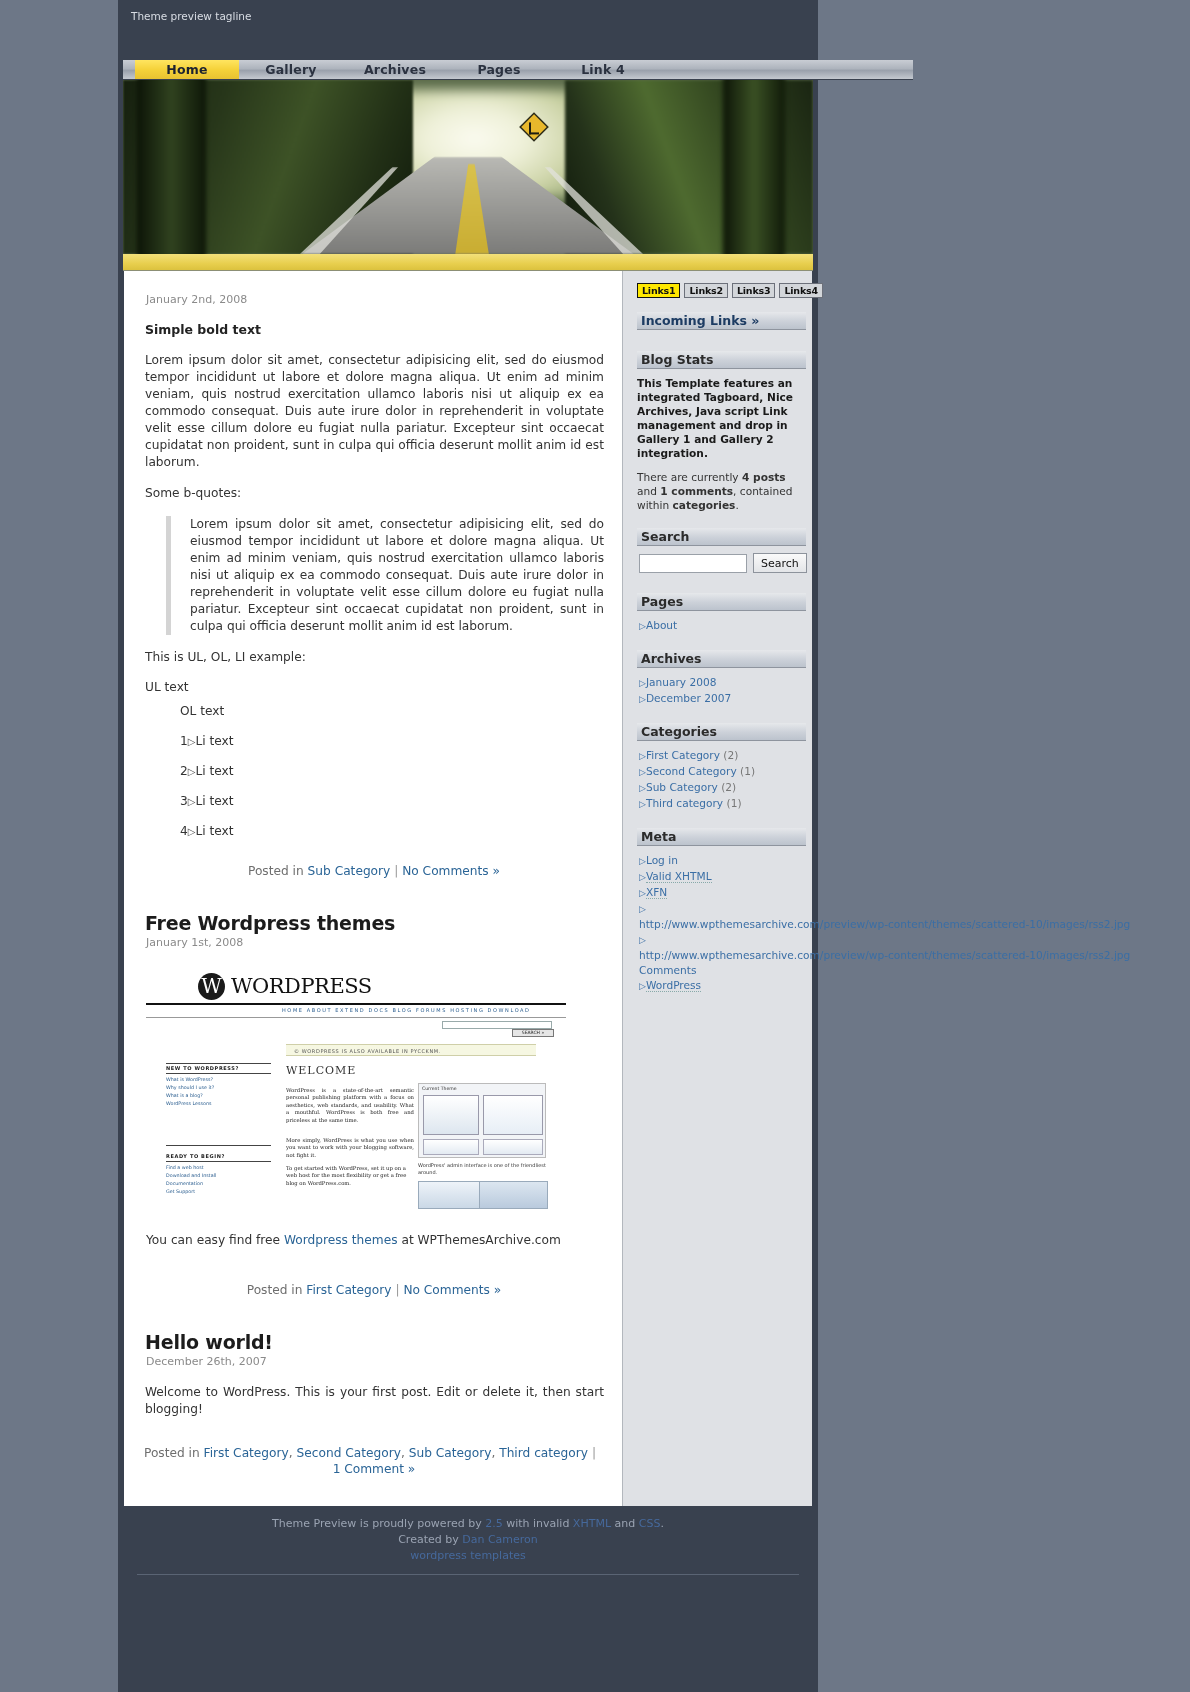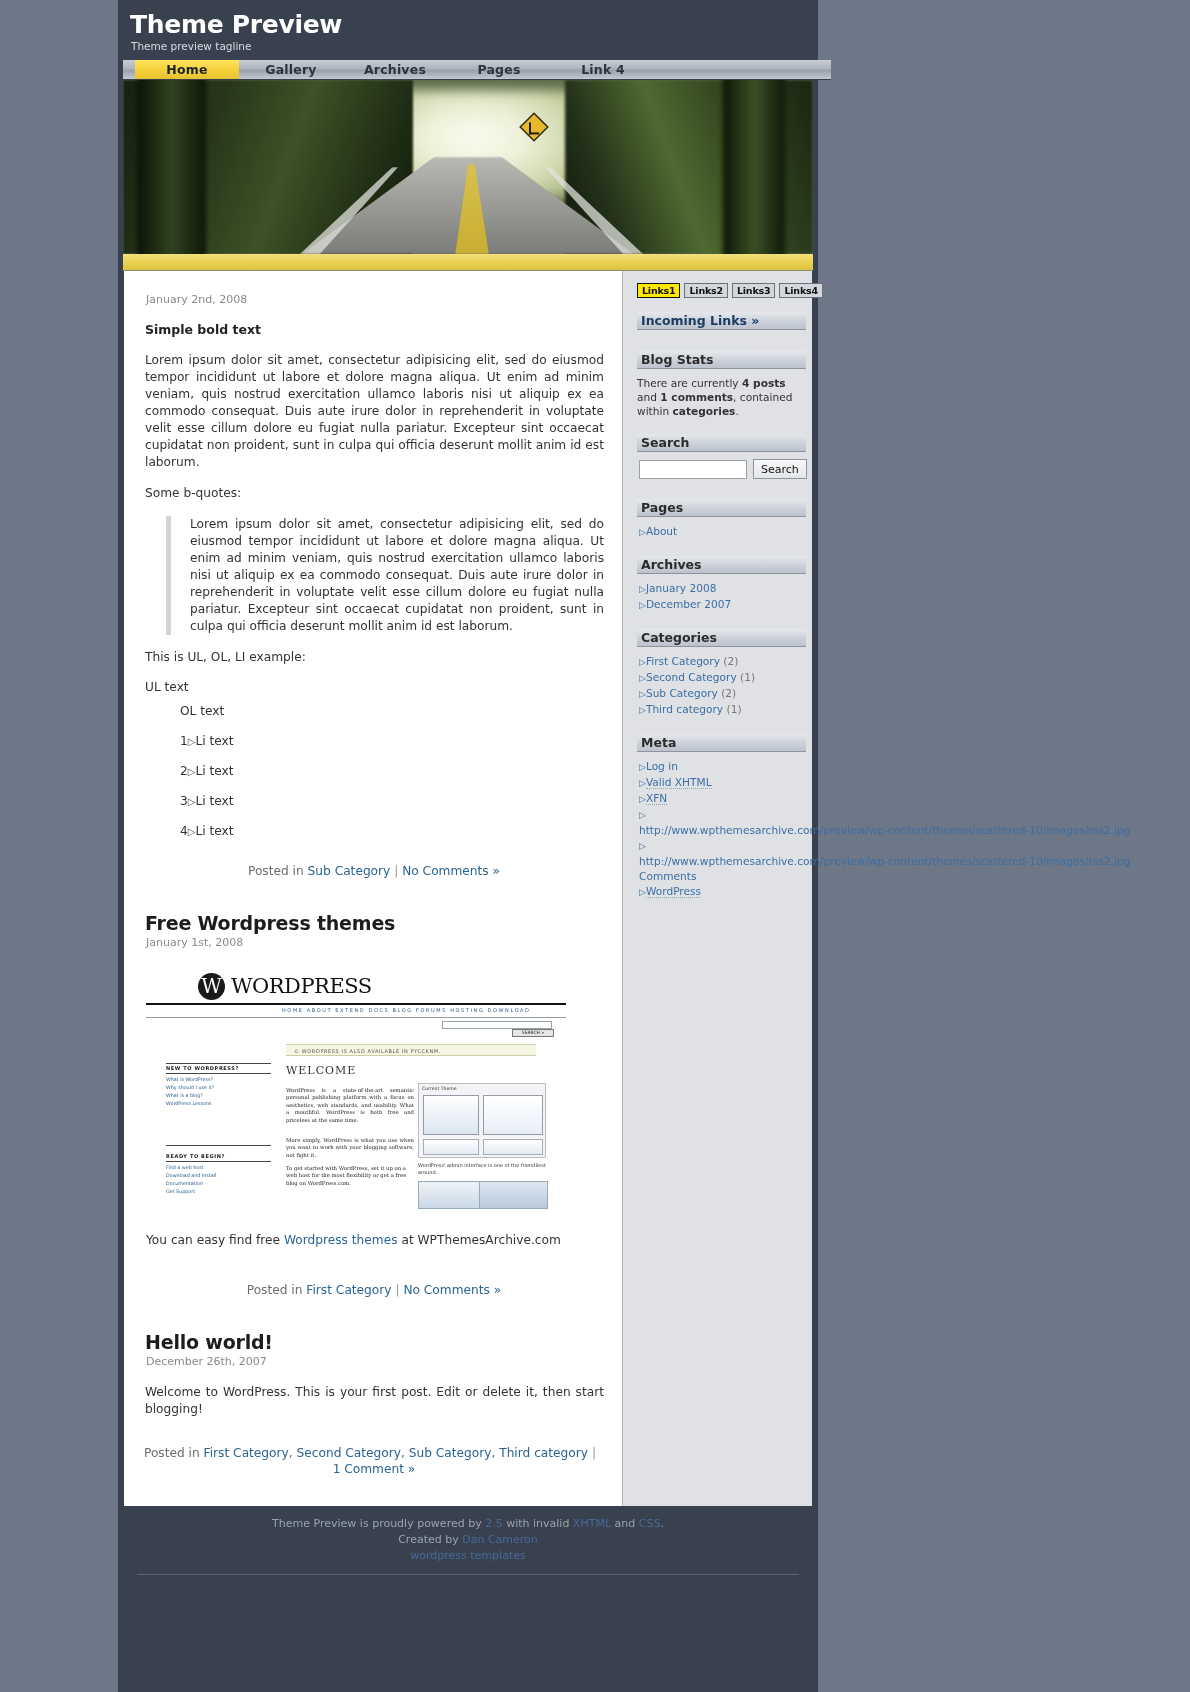--- a/index.html
+++ b/index.html
@@ -17,21 +17,21 @@
   }
   
   #header { height:60px; background:#39414f; padding:10px 0 0 6px; position:relative; }
   #blogtitle {
     color:#ffffff; font-size:25px; font-weight:bold; letter-spacing:-0.3px;
     margin:0 0 0 6px; line-height:30px;
   }
   #tagline { color:#d9dde4; font-size:10.5px; margin:0 0 0 7px; line-height:12px; }
   
   #nav {
-    height:20px; margin:0 0 0 5px; width:708px;
+    height:20px; margin:0 0 0 5px; width:790px;
     background:linear-gradient(to bottom,#c9cdd4 0%,#aeb4bd 45%,#9aa1ac 55%,#c4c9d0 100%);
     border-bottom:1px solid #39414f;
     display:flex; align-items:stretch;
   }
   #nav .spacer { width:12px; }
   #nav a {
     display:flex; align-items:center; justify-content:center;
     font-size:12.5px; font-weight:bold; color:#2b3240; text-decoration:none;
     padding:0 6px; min-width:104px; letter-spacing:0.2px;
   }
@@ -227,21 +227,20 @@
   }
   #footer a { color:#46699c; text-decoration:none; }
   #footer .line { height:1px; background:#5a6474; margin:10px 14px 0 14px; }
 </style>
 </head>
 <body>
 
 <div id="page">
 
   <div id="header">
-    <div id="blogtitle">Theme Preview</div>
     <div id="tagline">Theme preview tagline</div>
   </div>
 
   <div id="nav">
     <div class="spacer"></div>
     <a href="#" class="current">Home</a>
     <a href="#">Gallery</a>
     <a href="#">Archives</a>
     <a href="#">Pages</a>
     <a href="#">Link 4</a>
@@ -377,20 +376,21 @@
         <div class="linktab">Links2</div>
         <div class="linktab">Links3</div>
         <div class="linktab">Links4</div>
       </div>
 
       <div class="sb-h link">Incoming Links »</div>
       <div style="height:14px;"></div>
 
       <div class="sb-h">Blog Stats</div>
       <div class="sb-block">
+        <p class="strong">This Template features an integrated Tagboard, Nice Archives, Java script Link management and drop in Gallery 1 and Gallery 2 integration.</p>
         <p><span>There are currently </span><b>4 posts</b><span> and </span><b>1 comments</b><span>, contained within </span><b>categories</b><span>.</span></p>
       </div>
 
       <div class="sb-h">Search</div>
       <div class="sb-search">
         <input type="text" placeholder="" style="">
         <div class="btn">Search</div>
       </div>
 
       <div class="sb-h">Pages</div>

